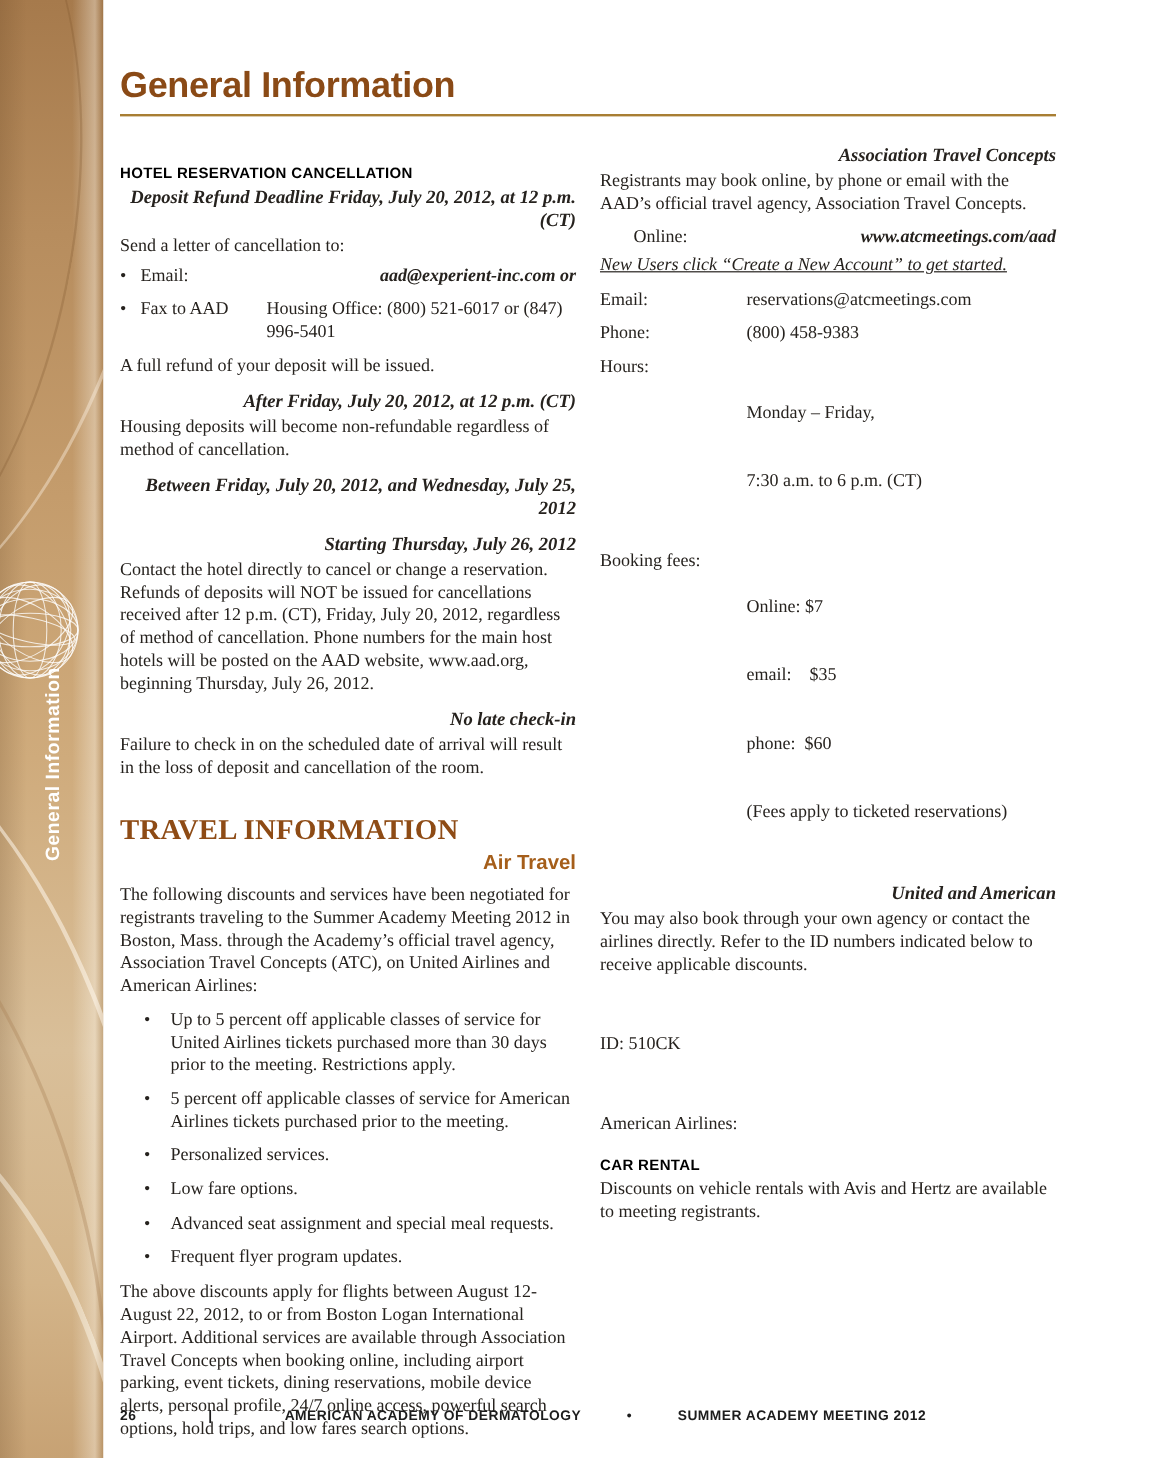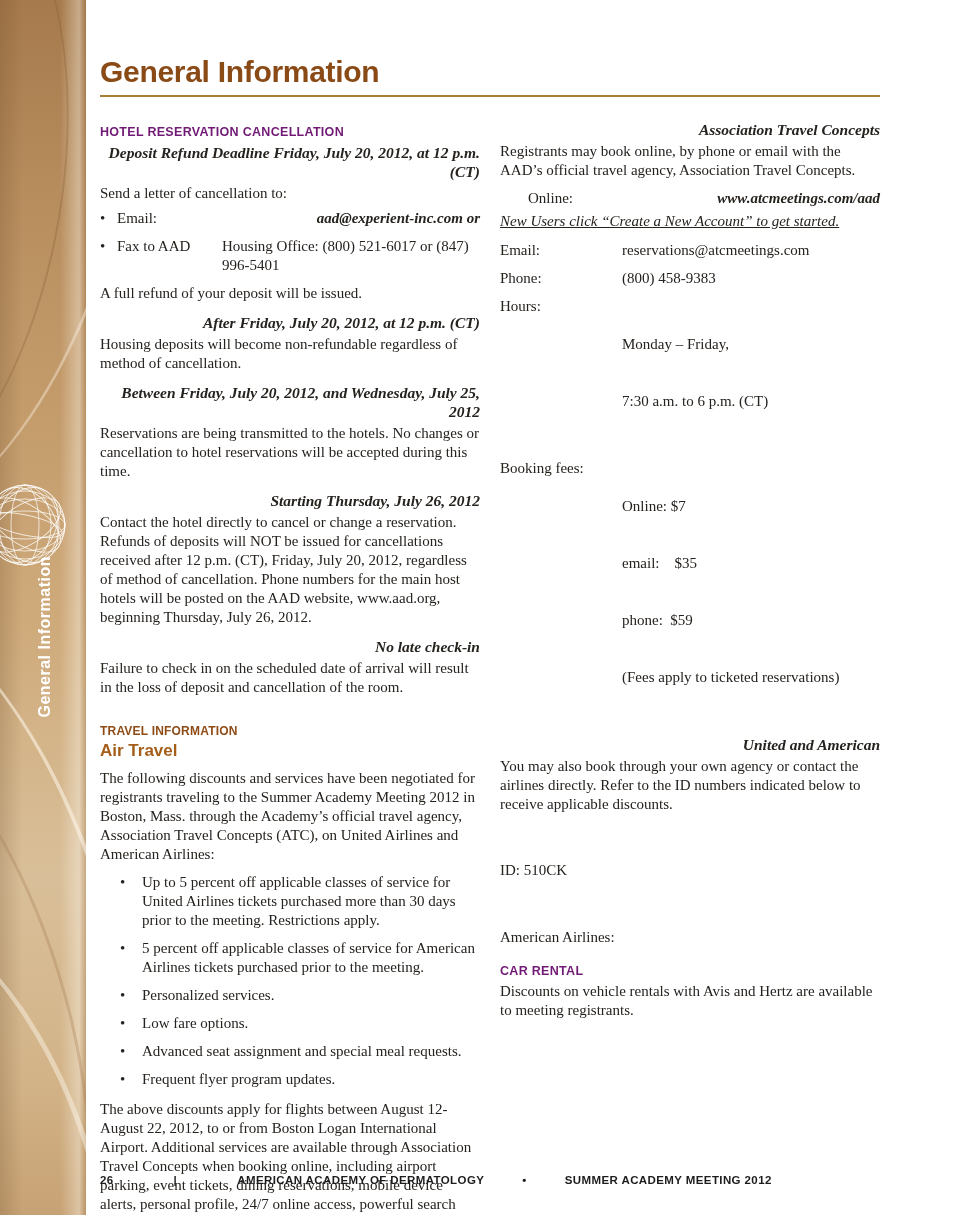--- a/index.html
+++ b/index.html
@@ -20,30 +20,30 @@
   .vlabel{position:absolute;left:36px;top:556px;writing-mode:vertical-rl;transform:rotate(180deg);
     font-family:"Liberation Sans",sans-serif;font-weight:bold;font-size:16px;letter-spacing:.5px;color:#ffffff;}
   
   .content{position:absolute;left:100px;top:0;width:780px;}
   h1.title{margin:55px 0 6px 0;font-family:"Liberation Sans",sans-serif;font-weight:bold;
     font-size:30px;letter-spacing:-.3px;color:#8a4a16;}
   .rule{height:0;border-bottom:2px solid #a87e33;margin-bottom:24px;}
   .cols{display:flex;gap:20px;}
   .col{width:380px;font-size:15px;line-height:1.27;}
   
-  .kicker{margin:4px 0 3px 0;font-family:"Liberation Sans",sans-serif;font-weight:bold;
-    font-size:12.5px;letter-spacing:.3px;color:#701a75;}
+  .kicker{margin:16px 0 3px 0;font-family:"Liberation Sans",sans-serif;font-weight:bold;
+    font-size:12.5px;letter-spacing:.3px;color:#000000;}
   .kicker.gap{margin-top:17px;}
   .bi{font-weight:bold;font-style:italic;text-align:right;}
   h4.bi{margin:0 0 2px 0;font-size:15.5px;line-height:1.22;}
   h4.gap{margin-top:11px;}
-  h2.travel{margin:27px 0 0 0;font-family:Liberation Sans, sans-serif;font-weight:bold;
-    font-size:12px;letter-spacing:.2px;color:#8e4b15;}
+  h2.travel{margin:27px 0 0 0;font-family:Liberation Serif, serif;font-weight:bold;
+    font-size:24px;letter-spacing:.2px;color:#8e4b15;}
   h3.airsub{margin:1px 0 7px 0;font-family:"Liberation Sans",sans-serif;font-weight:bold;
-    font-size:17px;color:#a55e1a;}
+    font-size:17px;color:#a55e1a;text-align:right;}
   p{margin:0 0 9px 0;}
   p.tight{margin-bottom:6px;}
   
   .crow{display:flex;margin:0 0 9px 0;}
   .crow .bull{width:17px;flex:none;}
   .crow .clabel{width:105px;flex:none;}
   .crow .cval{flex:1;}
   
   .kv{display:flex;margin:0 0 9px 0;}
   .kv .klabel{width:122px;flex:none;}
@@ -115,21 +115,20 @@
           <span class="clabel">Fax to AAD</span>
           <span class="cval">Housing Office: (800) 521-6017 or (847) 996-5401</span>
         </div>
 
         <p>A full refund of your deposit will be issued.</p>
 
         <h4 class="bi gap">After Friday, July 20, 2012, at 12 p.m. (CT)</h4>
         <p>Housing deposits will become non-refundable regardless of method of cancellation.</p>
 
         <h4 class="bi gap">Between Friday, July 20, 2012, and Wednesday, July 25, 2012</h4>
-        <p>Reservations are being transmitted to the hotels. No changes or cancellation to hotel reservations will be accepted during this time.</p>
 
         <h4 class="bi gap">Starting Thursday, July 26, 2012</h4>
         <p>Contact the hotel directly to cancel or change a reservation. Refunds of deposits will NOT be issued for cancellations received after 12 p.m. (CT), Friday, July 20, 2012, regardless of method of cancellation. Phone numbers for the main host hotels will be posted on the AAD website, www.aad.org, beginning Thursday, July 26, 2012.</p>
 
         <h4 class="bi gap">No late check-in</h4>
         <p>Failure to check in on the scheduled date of arrival will result in the loss of deposit and cancellation of the room.</p>
 
         <h2 class="travel">TRAVEL INFORMATION</h2>
         <h3 class="airsub">Air Travel</h3>
         <p>The following discounts and services have been negotiated for registrants traveling to the Summer Academy Meeting 2012 in Boston, Mass. through the Academy’s official travel agency, Association Travel Concepts (ATC), on United Airlines and American Airlines:</p>
@@ -187,21 +186,21 @@
           <span class="kval">
             <span class="line">Monday – Friday,</span>
             <span class="line">7:30 a.m. to 6 p.m. (CT)</span>
           </span>
         </div>
         <div class="kv">
           <span class="klabel">Booking fees:</span>
           <span class="kval">
             <span class="line">Online: $7</span>
             <span class="line">email:    $35</span>
-            <span class="line">phone:  $59</span>
+            <span class="line">phone:  $60</span>
             <span class="line">(Fees apply to ticketed reservations)</span>
           </span>
         </div>
 
         <h4 class="bi gap">United and American</h4>
         <p>You may also book through your own agency or contact the airlines directly. Refer to the ID numbers indicated below to receive applicable discounts.</p>
 
         <div class="kv">
           <span class="kval">
             <span class="line">ID: 510CK</span>

